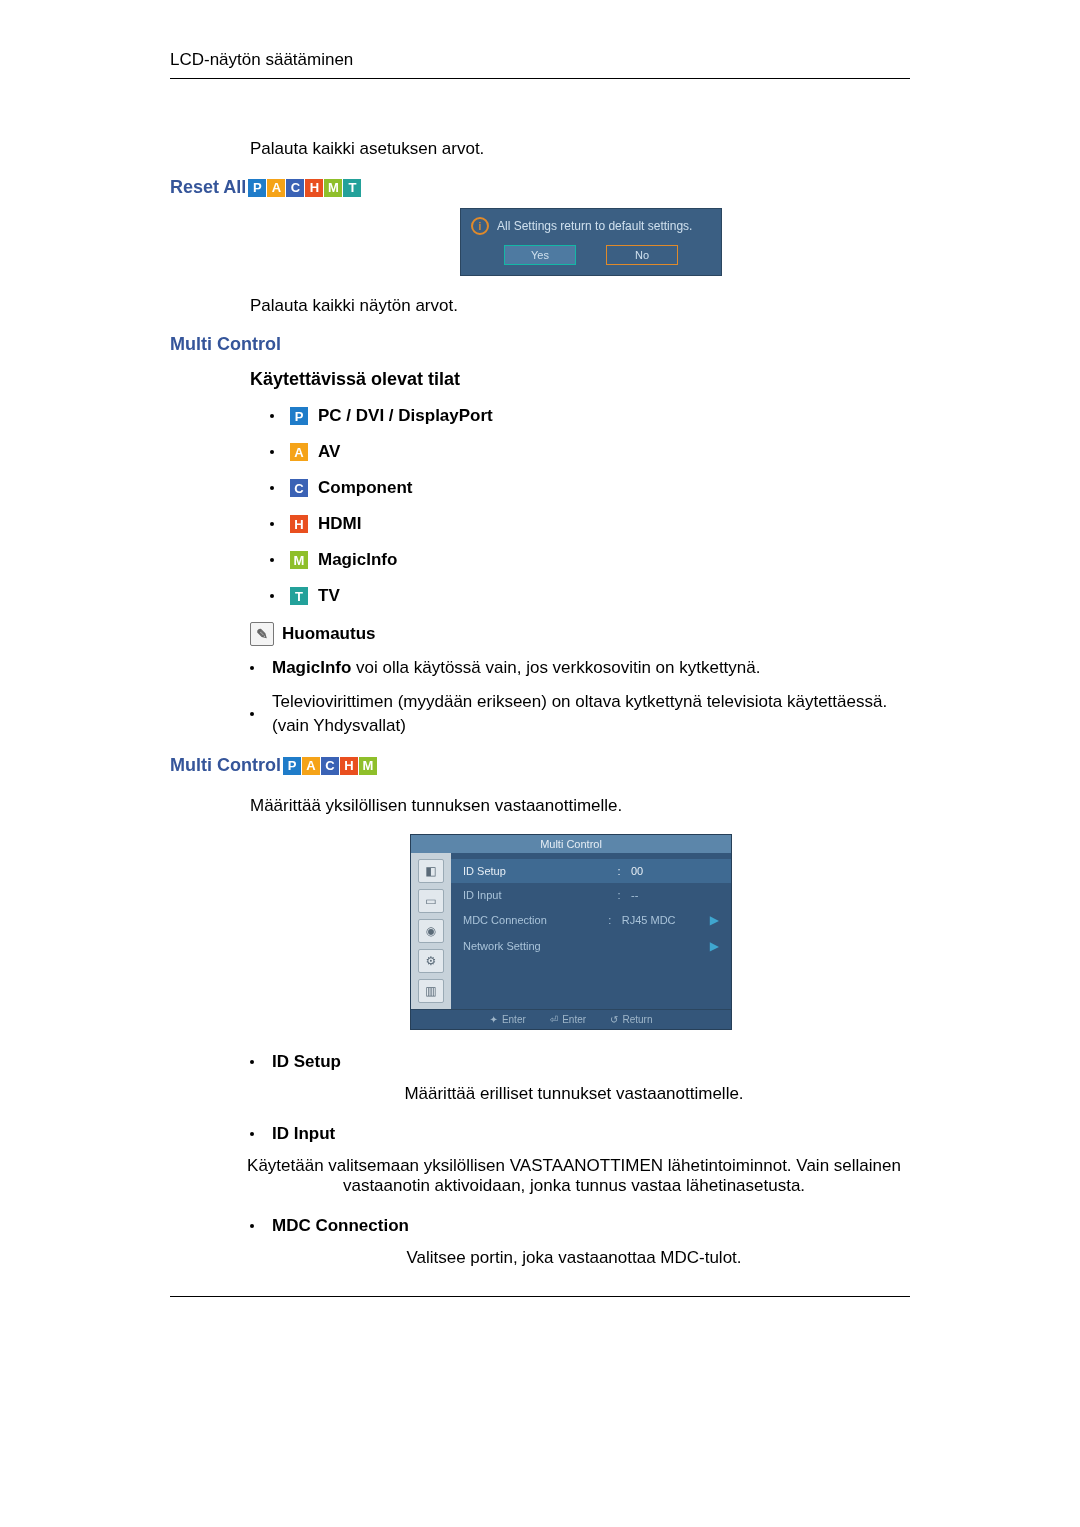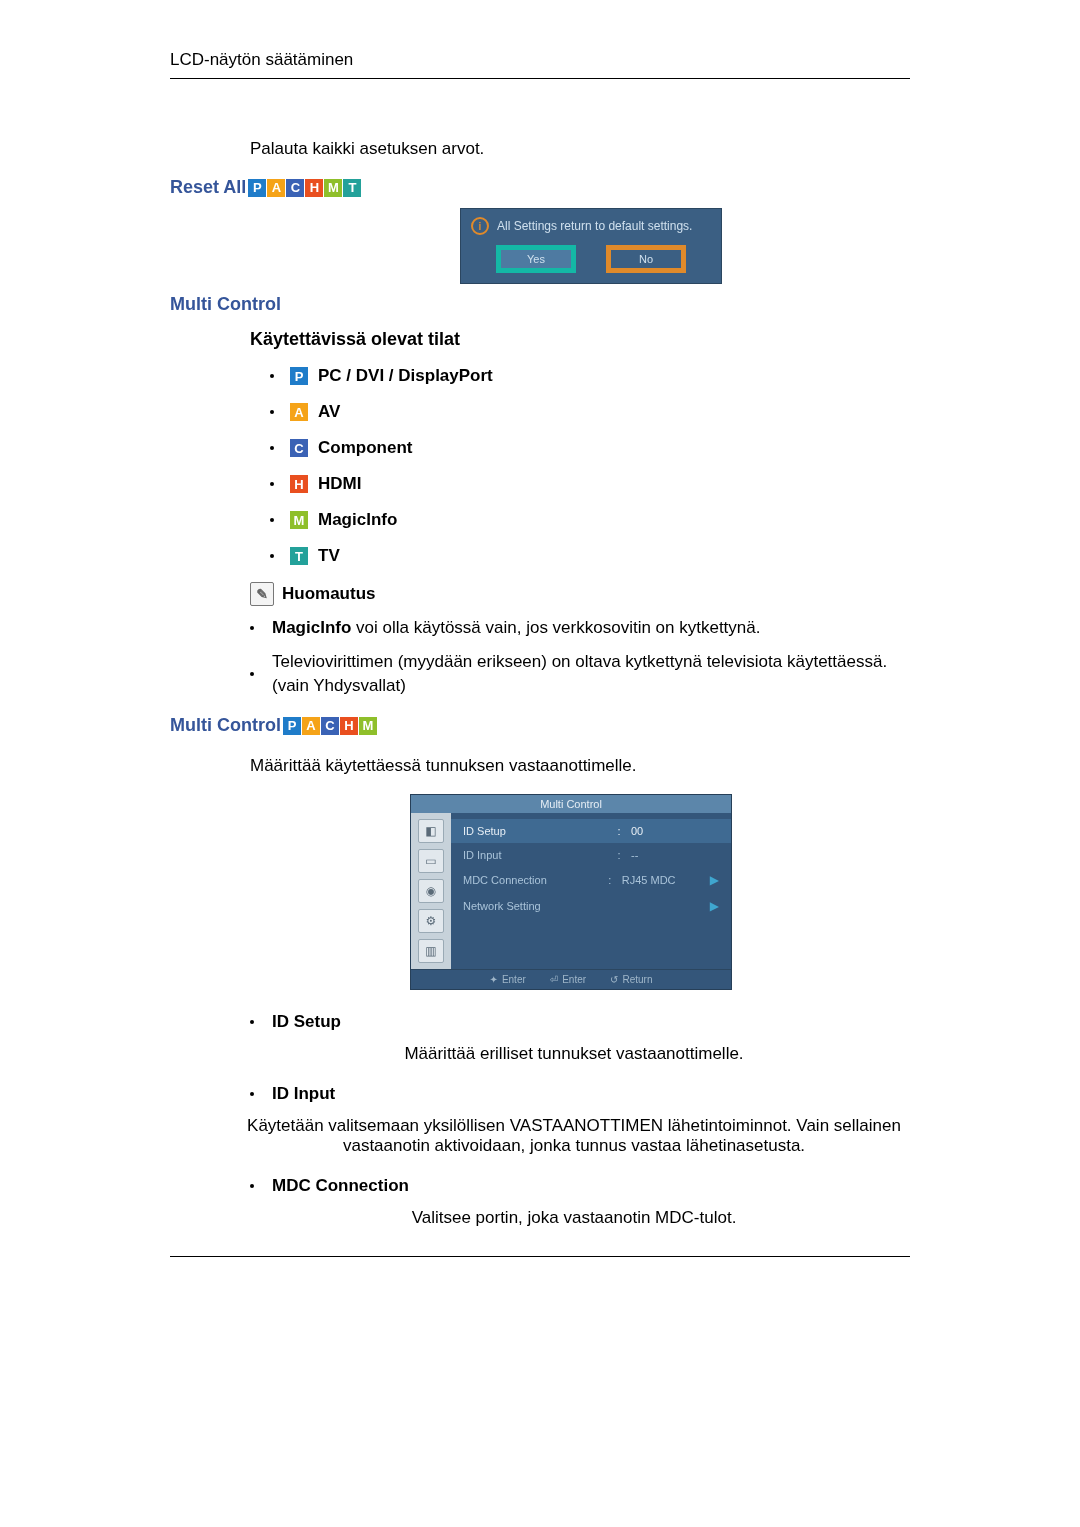--- a/index.html
+++ b/index.html
@@ -152,21 +152,21 @@
     gap: 30px;
     padding: 6px 10px 10px 10px;
   }
   .dlg-btn {
     width: 70px;
     height: 18px;
     display: flex;
     align-items: center;
     justify-content: center;
     font-size: 11px;
-    border: 5px solid #14b8a6;
+    border: 1px solid #14b8a6;
     color: #cfe0ee;
   }
   .dlg-btn.yes { background: #4e7aa1; }
   .dlg-btn.no { border-color: #e08a2a; }
   .osd-panel {
     width: 320px;
     margin: 12px 0 20px 240px;
     background: #34567a;
     color: #cfe0ee;
     font-size: 11px;
@@ -254,20 +254,21 @@
       <div class="dialog-msg">
         <span class="info-circle">i</span>
         <span>All Settings return to default settings.</span>
       </div>
       <div class="dialog-buttons">
         <div class="dlg-btn yes">Yes</div>
         <div class="dlg-btn no">No</div>
       </div>
     </div>
 
+    <div class="body-text">Palauta kaikki näytön arvot.</div>
 
     <div class="section-title">
       <span>Multi Control</span>
     </div>
 
     <div class="subsection-title">Käytettävissä olevat tilat</div>
 
     <ul class="mode-list" id="mode-list">
         <li>
           <span class="bullet-dot"></span>
@@ -321,21 +322,21 @@
       <span>Multi Control</span>
       <span class="title-icons">
         <span class="mode-icon icon-P">P</span>
         <span class="mode-icon icon-A">A</span>
         <span class="mode-icon icon-C">C</span>
         <span class="mode-icon icon-H">H</span>
         <span class="mode-icon icon-M">M</span>
       </span>
     </div>
 
-    <div class="body-text">Määrittää käytettäessä tunnuksen vastaanottimelle.</div>
+    <div class="body-text">Määrittää yksilöllisen tunnuksen vastaanottimelle.</div>
 
     <div class="osd-panel">
       <div class="osd-title">Multi Control</div>
       <div class="osd-body">
         <div class="osd-side">
           <div class="side-ic">◧</div>
           <div class="side-ic">▭</div>
           <div class="side-ic">◉</div>
           <div class="side-ic">⚙</div>
           <div class="side-ic">▥</div>
@@ -389,20 +390,20 @@
       </li>
     </ul>
     <div class="body-text2">Käytetään valitsemaan yksilöllisen VASTAANOTTIMEN lähetintoiminnot. Vain sellainen vastaanotin aktivoidaan, jonka tunnus vastaa lähetinasetusta.</div>
 
     <ul class="plain-list">
       <li>
         <span class="bullet-dot"></span>
         <span class="txt"><b>MDC Connection</b></span>
       </li>
     </ul>
-    <div class="body-text2">Valitsee portin, joka vastaanotin MDC-tulot.</div>
+    <div class="body-text2">Valitsee portin, joka vastaanottaa MDC-tulot.</div>
 
   </div>
 
   <div class="bot-rule-wrap">
       <hr class="bot-rule">
     </div>
 </div>
 
 </body></html>

